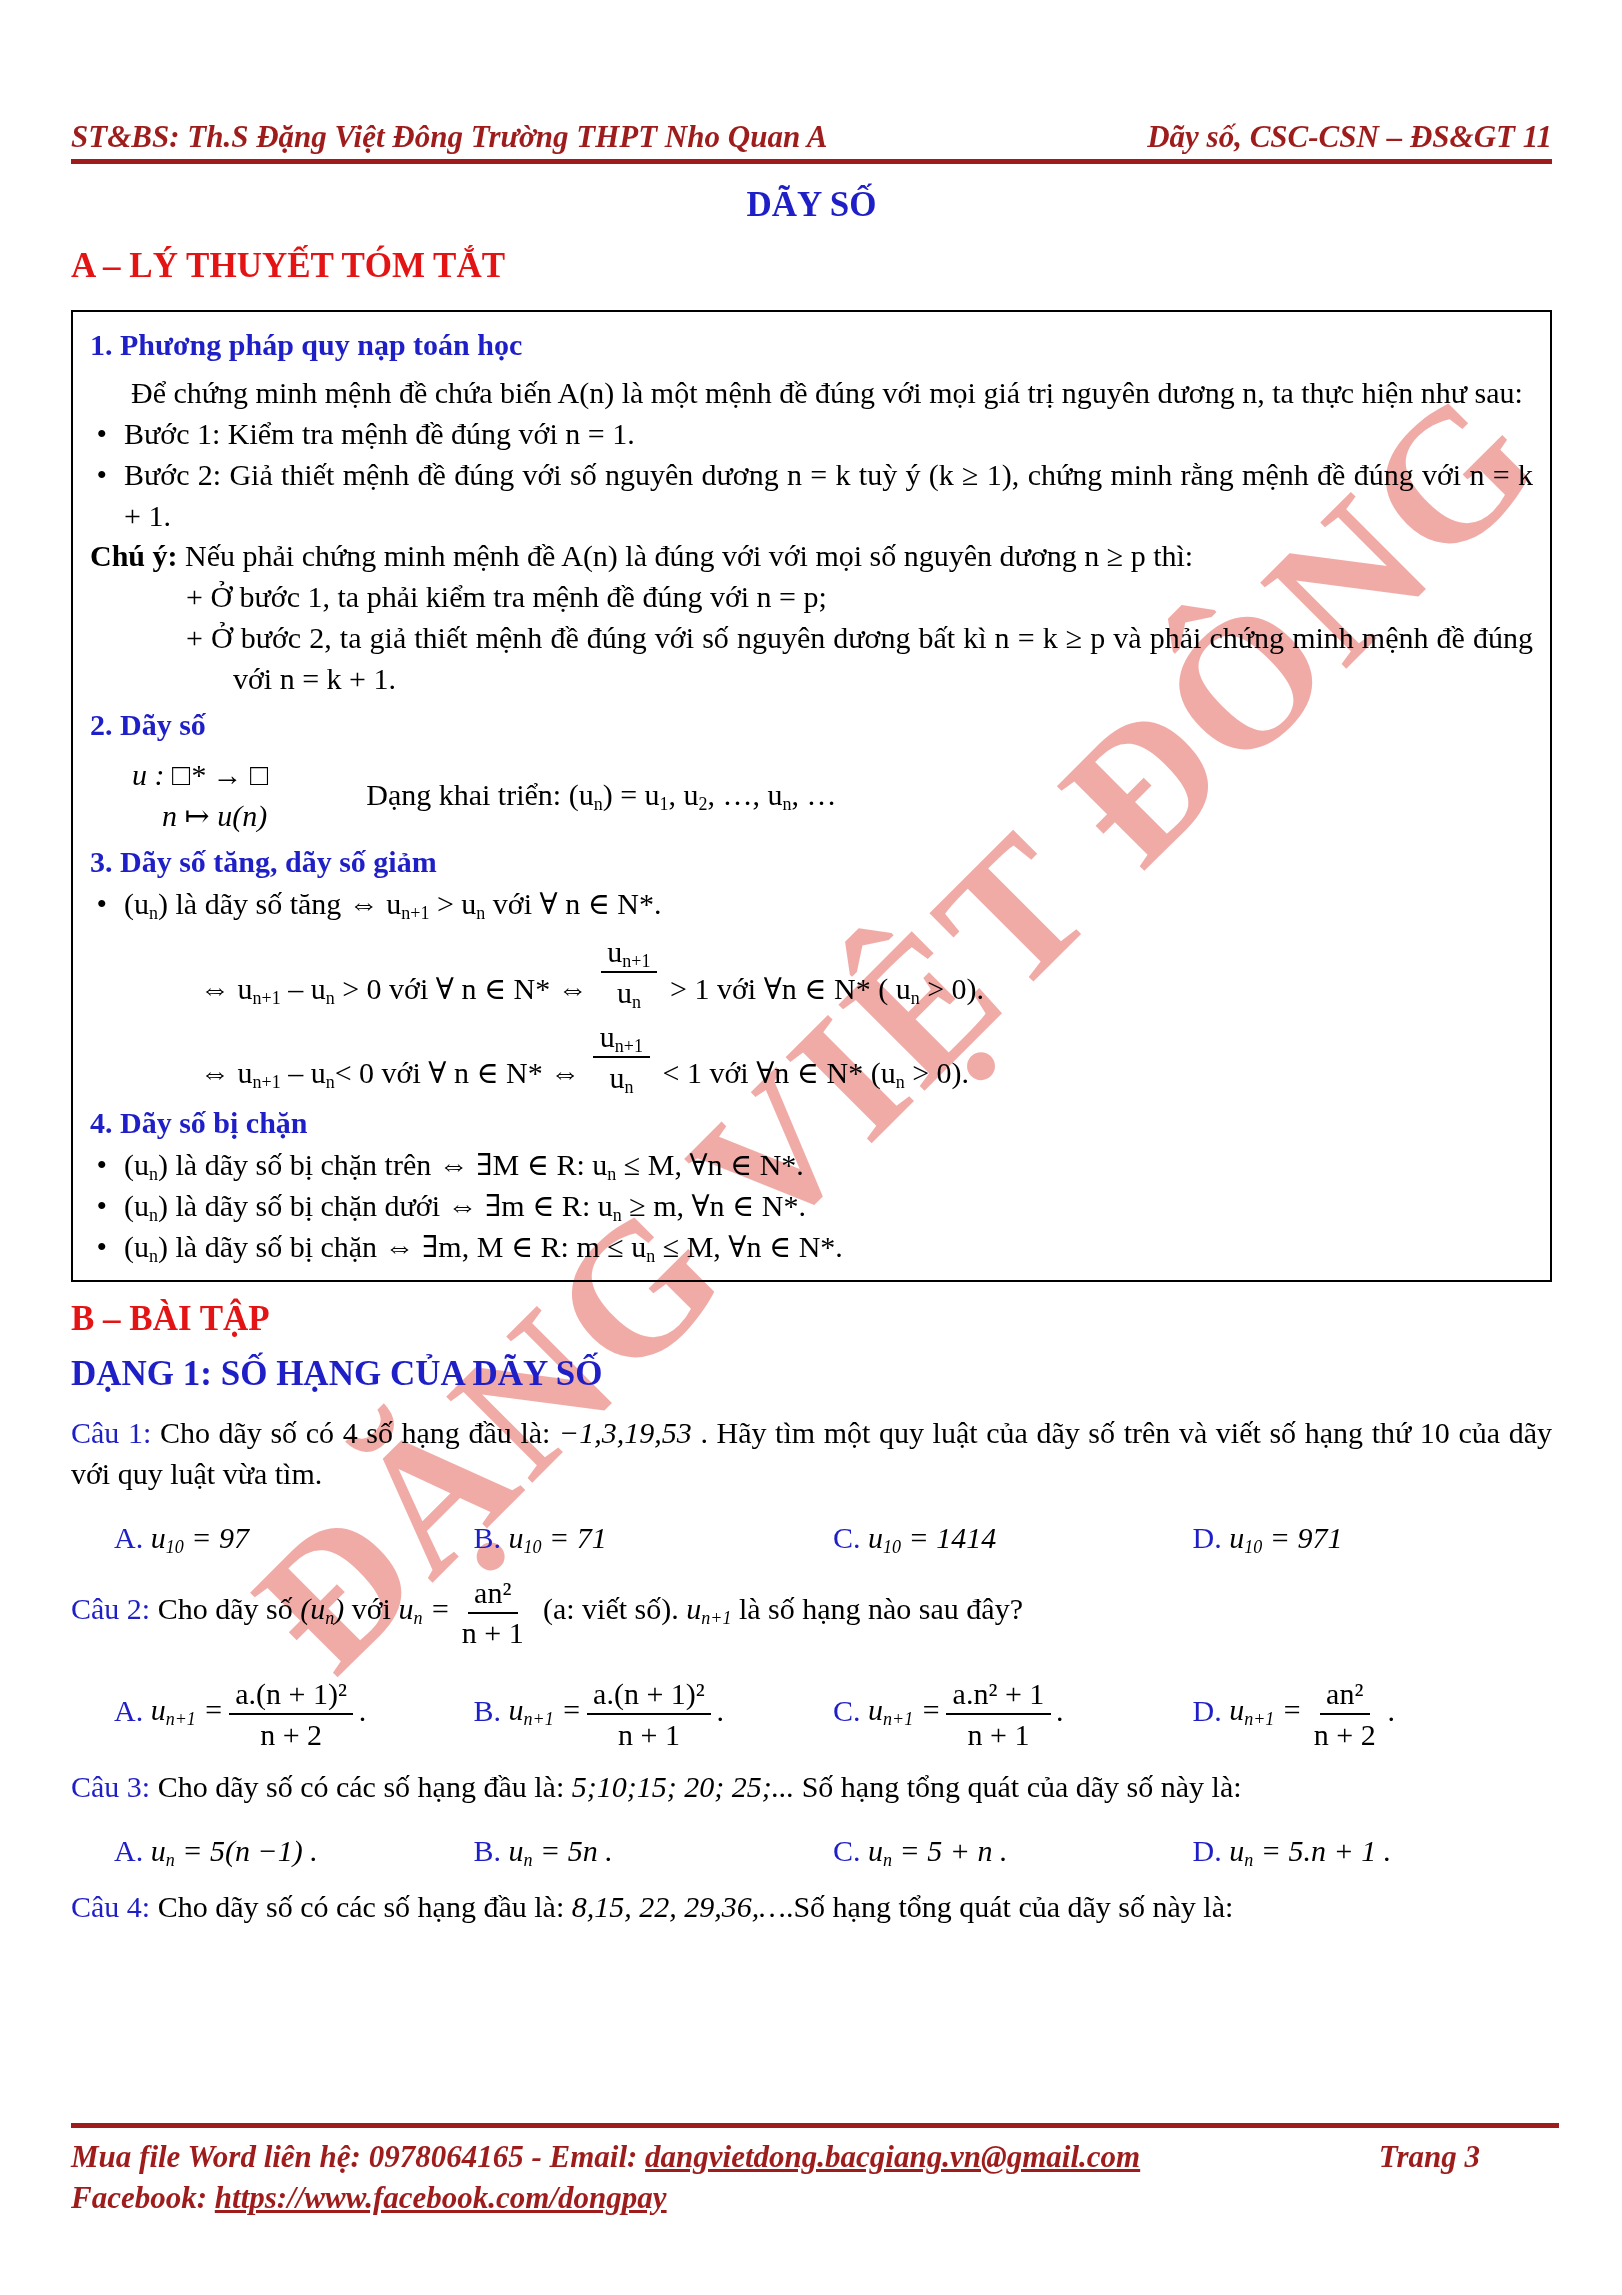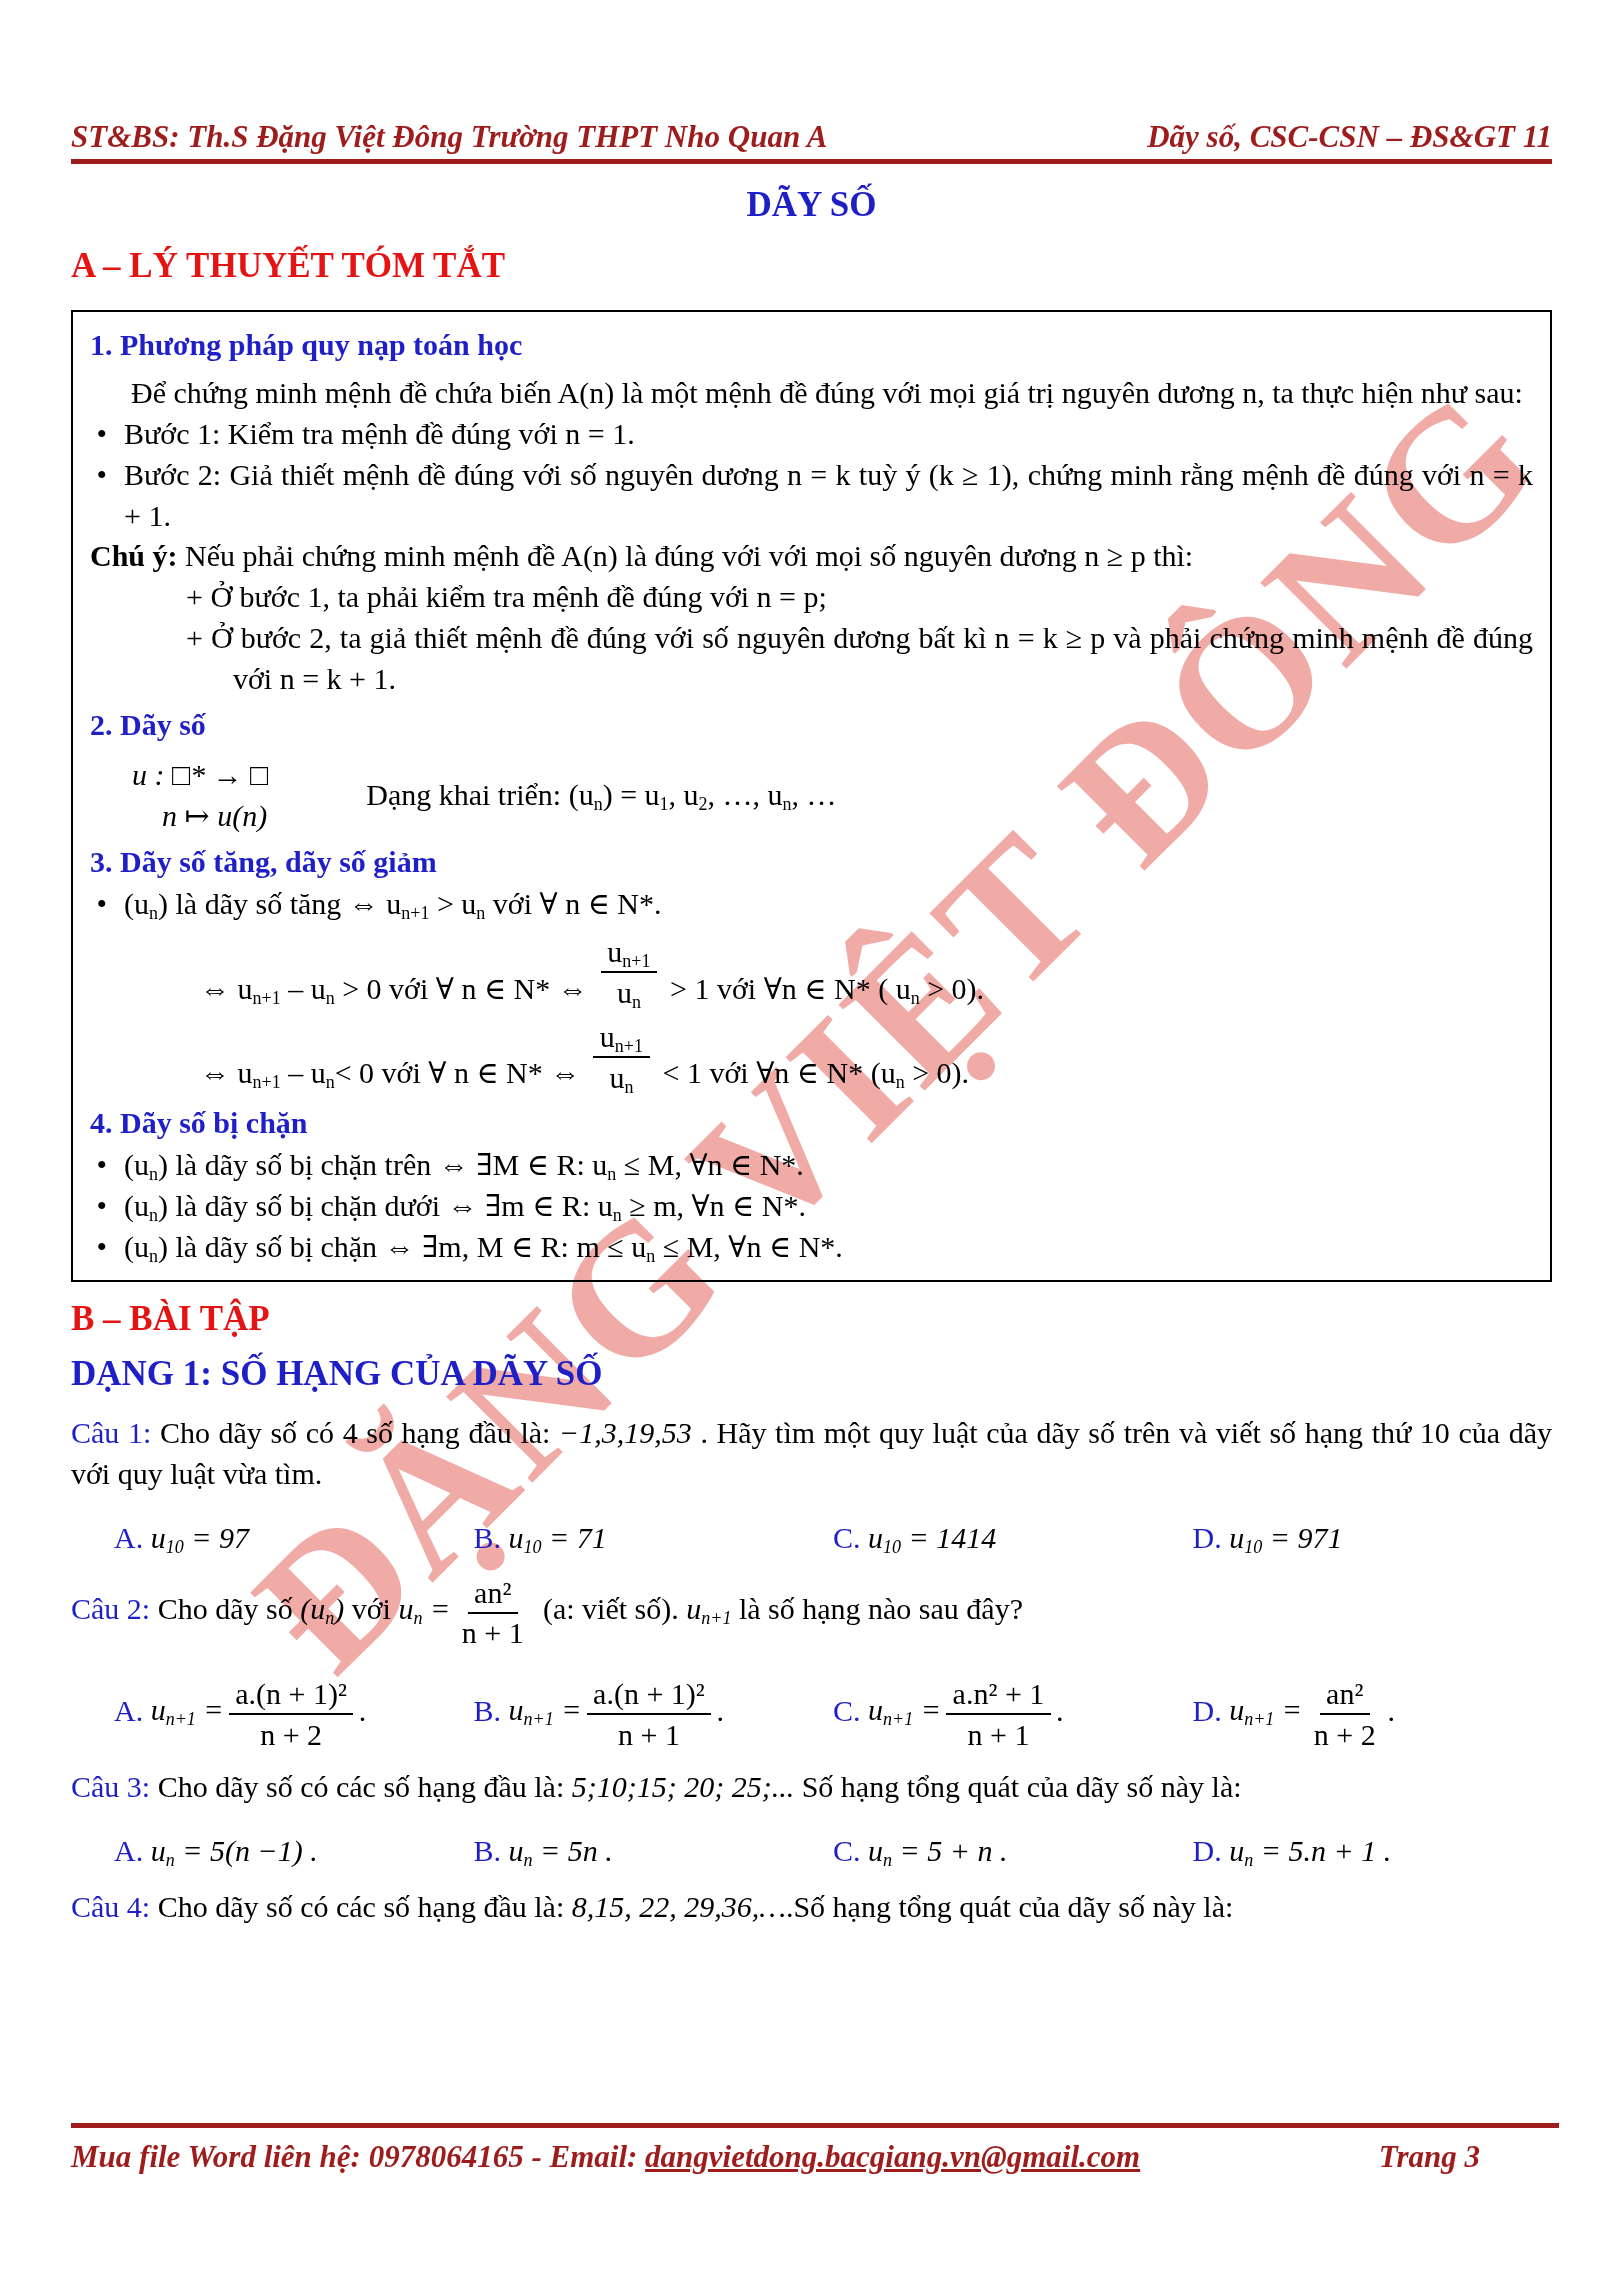--- a/index.html
+++ b/index.html
@@ -171,16 +171,19 @@
 
     <p class="question"><b class="q-label">Câu 4:</b><span> Cho dãy số có các số hạng đầu là: </span><i class="math">8,15, 22, 29,36,…</i><span>.Số hạng tổng quát của dãy số này là:</span></p>
 
   </div>
 
   <div class="footer">
     <div class="f-row">
       <span><span>Mua file Word liên hệ: 0978064165 - Email: </span><a class="f-link">dangvietdong.bacgiang.vn@gmail.com</a></span>
       <span class="f-page">Trang 3</span>
     </div>
+    <div>
+      <span>Facebook: </span><a class="f-link">https://www.facebook.com/dongpay</a>
+    </div>
   </div>
 
 </div>
 
 
 </body></html>

